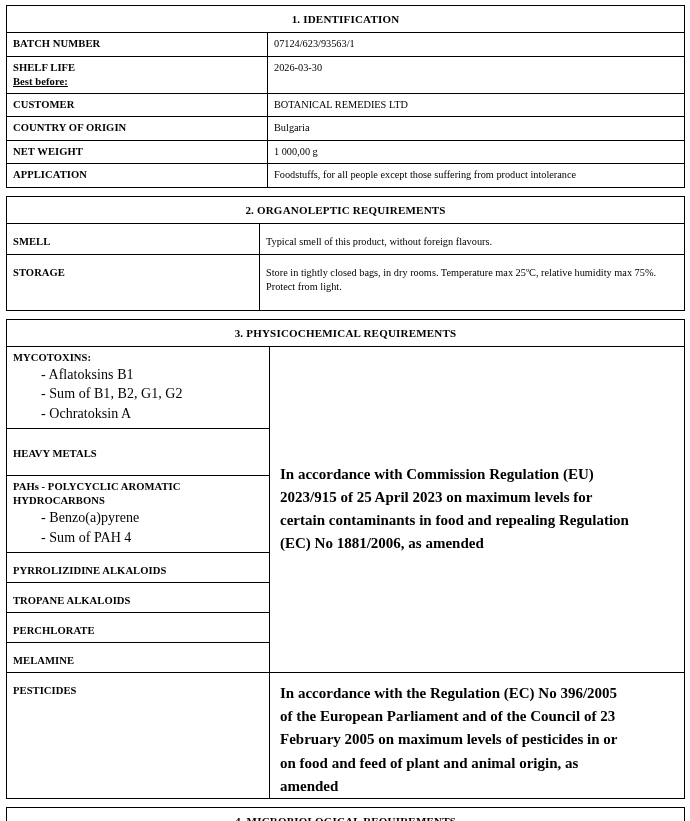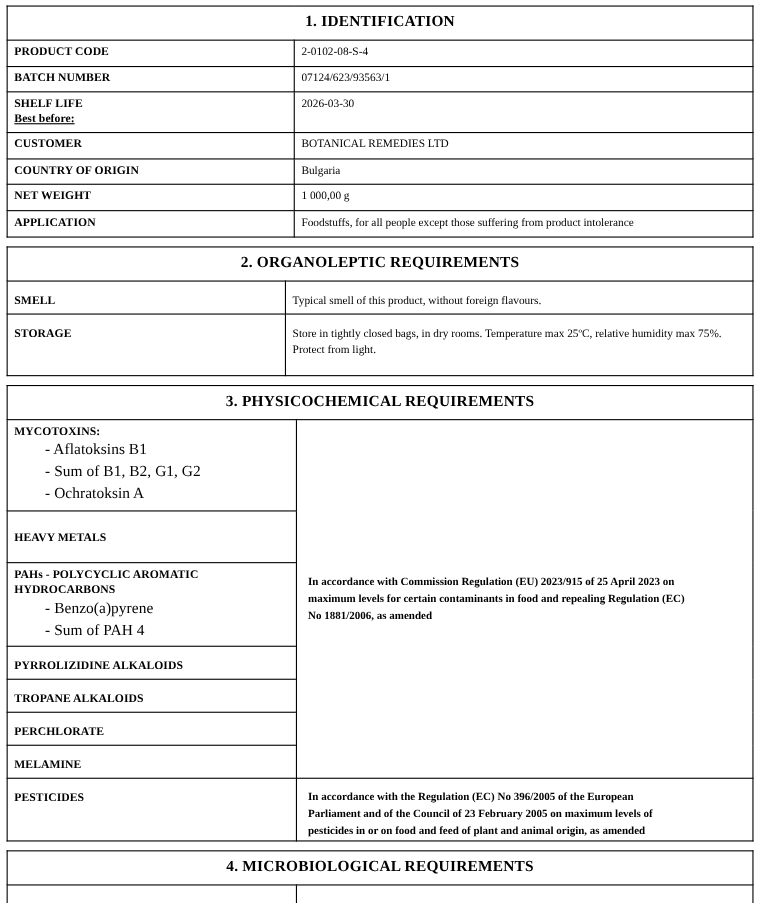--- a/index.html
+++ b/index.html
@@ -30,40 +30,40 @@
   }
   table.spec td {
     border: 1px solid #000;
     vertical-align: top;
     padding: 4px 6px 4px 6px;
   }
 
   .sec-title {
     text-align: center;
     font-weight: bold;
-    font-size: 14px;
+    font-size: 11px;
     letter-spacing: 0.2px;
     padding-top: 7px !important;
     padding-bottom: 7px !important;
   }
 
   .label {
     font-weight: bold;
     font-size: 10.6px;
     letter-spacing: 0.05px;
     line-height: 1.32;
   }
   .value {
     font-weight: normal;
     font-size: 10.3px;
     line-height: 1.42;
   }
   .value-bold {
     font-weight: bold;
-    font-size: 10px;
+    font-size: 15px;
     line-height: 1.55;
   }
   .sub {
     font-weight: normal;
     font-size: 14px;
     line-height: 1.42;
     margin-left: 28px;
   }
   .label .sub-line {
     font-weight: bold;
@@ -90,24 +90,20 @@
   <table class="spec">
     <colgroup>
         <col style="width:261px">
         <col style="width:417px">
       </colgroup>
     <tbody>
       <tr>
         <td class="sec-title" colspan="2">1. IDENTIFICATION</td>
       </tr>
       <tr>
-        <td class="label">PRODUCT CODE</td>
-        <td class="value">2-0102-08-S-4</td>
-      </tr>
-      <tr>
         <td class="label">BATCH NUMBER</td>
         <td class="value">07124/623/93563/1</td>
       </tr>
       <tr>
         <td class="label">
           <div>SHELF LIFE</div>
           <div class="sub-line">Best before:</div>
         </td>
         <td class="value">2026-03-30</td>
       </tr>

